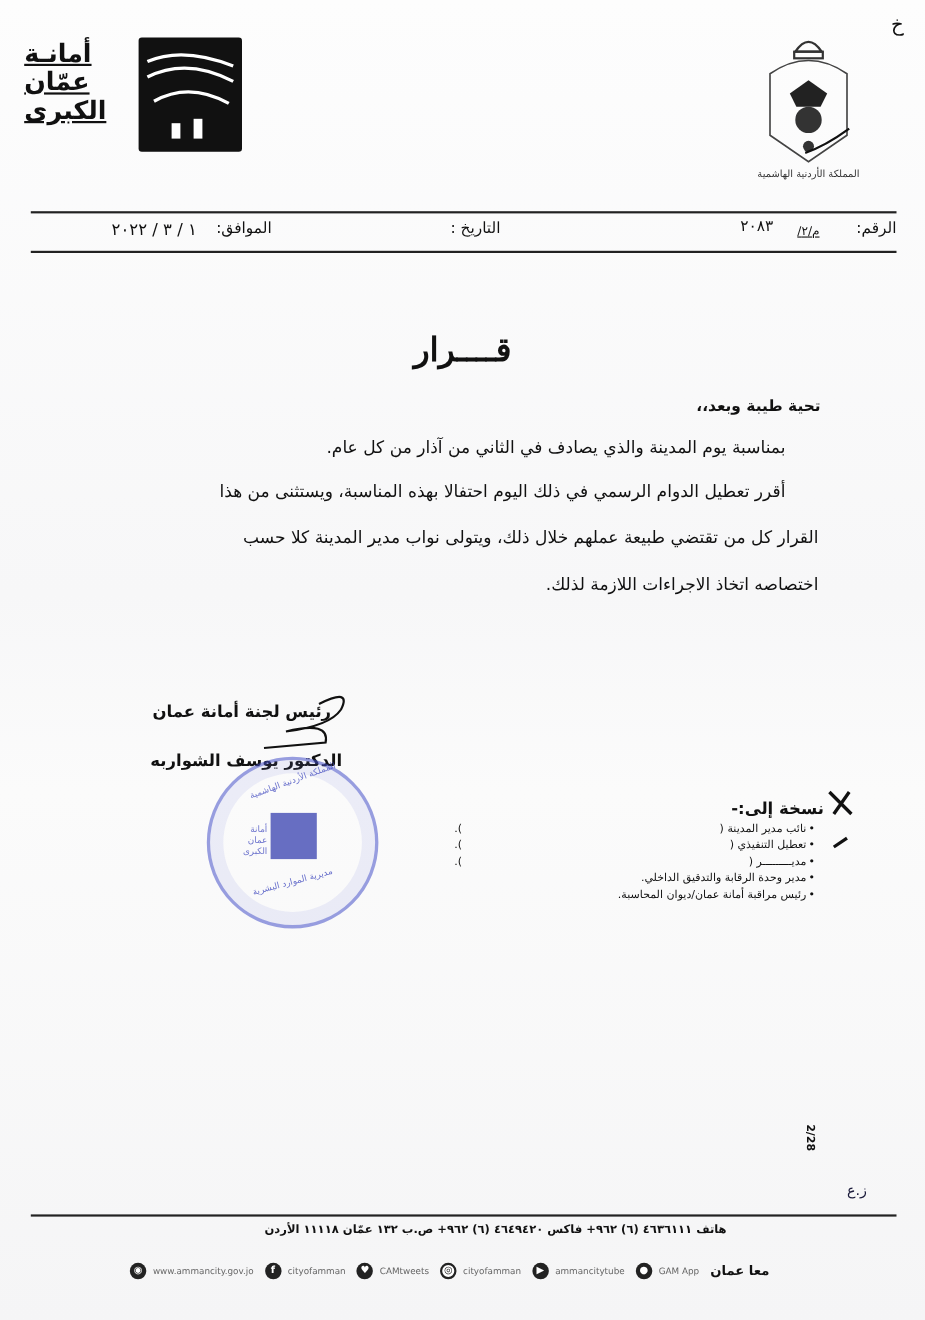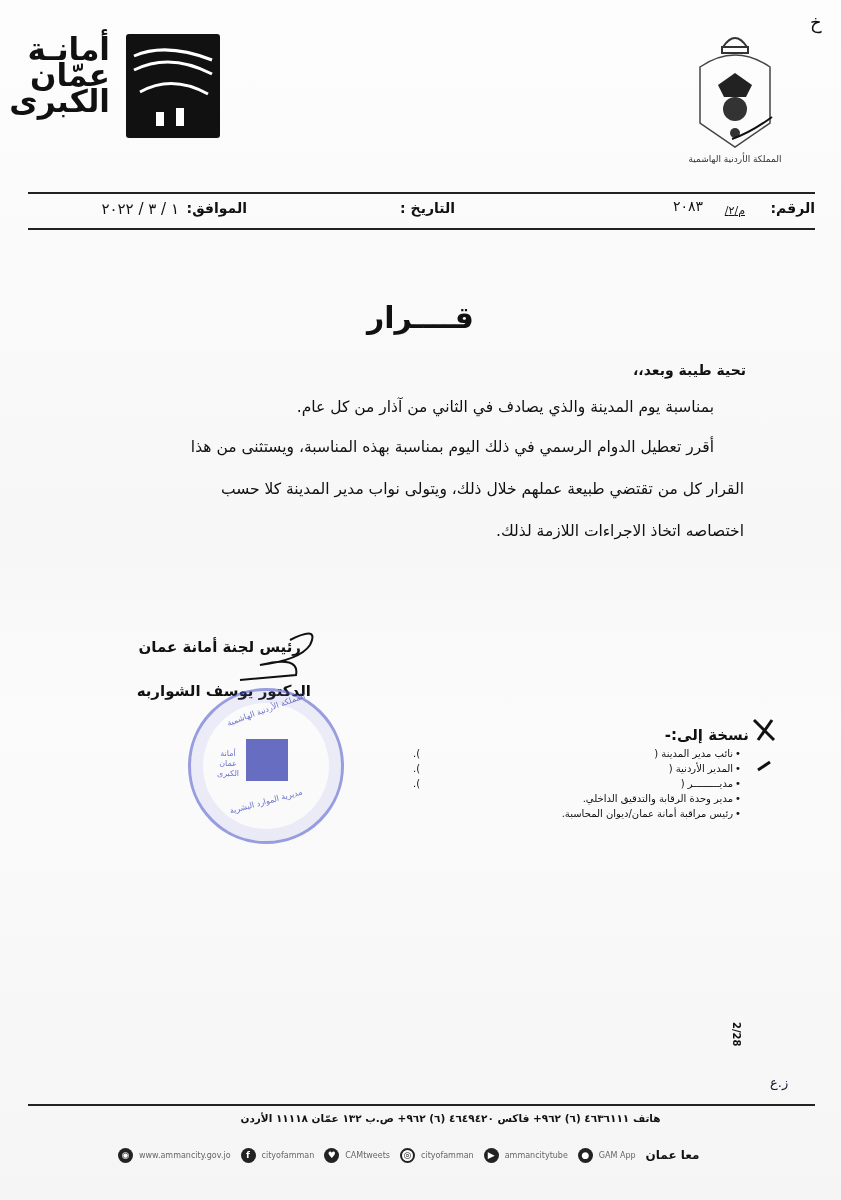--- a/index.html
+++ b/index.html
@@ -9,33 +9,33 @@
     font-family: "DejaVu Sans", sans-serif;
     color: #111;
     position: relative;
   }
   .page { position: absolute; inset: 0; background: linear-gradient(180deg,#fdfdfd 0%,#f7f7f8 45%,#fbfbfb 60%,#f5f5f6 100%); }
   .abs { position: absolute; }
   .rtl { direction: rtl; unicode-bidi: embed; }
 
   
   .amman-logo { left: 22px; top: 30px; width: 190px; height: 115px; }
-  .amman-text { right: 0; left: 0; top: 6px; width: 88px; font-weight: bold; font-size: 31px; line-height: 26px; text-align: right; }
+  .amman-text { right: 0; left: 0; top: 6px; width: 88px; font-weight: bold; font-size: 23px; line-height: 26px; text-align: left; text-decoration: underline; }
   .amman-mark { left: 104px; top: 4px; width: 94px; height: 104px; background: #111; border-radius: 3px; }
   .coat { left: 690px; top: 25px; width: 90px; height: 125px; }
   .coat-caption { left: 680px; top: 154px; width: 110px; font-size: 9px; text-align: center; color: #333; letter-spacing: -0.5px; }
   .hand-mark-top { left: 810px; top: 12px; font-size: 18px; }
 
   
   .hr { height: 2px; background: #222; }
   .ref-row { top: 198px; left: 14px; right: 26px; height: 26px; font-size: 15px; }
-  .ref-label { font-weight: bold; font-size: 14px; }
+  .ref-label { font-weight: normal; font-size: 14px; }
   .hw { font-family: "DejaVu Sans", sans-serif; font-size: 14px; letter-spacing: 2px; }
 
-  .title { left: 0; right: 0; top: 300px; text-align: center; font-size: 30px; font-weight: bold; letter-spacing: 2px; }
+  .title { left: 0; right: 0; top: 300px; text-align: center; font-size: 30px; font-weight: bold; letter-spacing: 2px; font-family: Liberation Serif, serif; }
   .greeting { right: 95px; top: 362px; font-size: 14px; font-weight: bold; }
   .body-para { right: 97px; width: 640px; font-size: 15.5px; text-align: right; }
   .body-line { position: absolute; right: 0; white-space: nowrap; }
 
   .sign-title, .sign-name { font-weight: bold; font-size: 15px; white-space: nowrap; }
   .sign-title { right: 540px; top: 638px; }
   .sign-name { right: 530px; top: 682px; }
 
   .stamp { left: 188px; top: 688px; width: 150px; height: 150px; border-radius: 50%; border: 3px solid rgba(70,80,200,0.55); box-shadow: inset 0 0 0 12px rgba(120,130,220,0.12); }
   .stamp-inner { left: 55px; top: 48px; width: 42px; height: 42px; background: rgba(40,50,170,0.7); }
@@ -107,55 +107,55 @@
   <div class="abs hr" style="left:28px;right:26px;top:228px;height:1.5px;"></div>
 
   <div class="abs title rtl">قــــرار</div>
 
   <div class="abs greeting rtl">تحية طيبة وبعد،،</div>
 
   <div class="abs body-para rtl" style="top:398px;height:24px;">
     <span class="body-line" style="right:30px;text-align:right;">بمناسبة يوم المدينة والذي يصادف في الثاني من آذار من كل عام.</span>
   </div>
   <div class="abs body-para rtl" style="top:438px;height:110px;">
-    <span class="body-line" style="right:30px;top:0;">أقرر تعطيل الدوام الرسمي في ذلك اليوم بمناسبة بهذه المناسبة، ويستثنى من هذا</span>
+    <span class="body-line" style="right:30px;top:0;">أقرر تعطيل الدوام الرسمي في ذلك اليوم احتفالا بهذه المناسبة، ويستثنى من هذا</span>
     <span class="body-line" style="top:84px;">اختصاصه اتخاذ الاجراءات اللازمة لذلك.</span>
     <span class="body-line" style="top:42px;">القرار كل من تقتضي طبيعة عملهم خلال ذلك، ويتولى نواب مدير المدينة كلا حسب</span>
   </div>
 
   <div class="abs sign-title rtl">رئيس لجنة أمانة عمان</div>
   <svg class="abs" style="left:200px;top:620px;" width="120" height="70">
     <path d="M90 20 Q120 5 110 25 Q100 40 60 45 Q100 35 96 55 L40 60" stroke="#111" stroke-width="2" fill="none"></path>
   </svg>
   <div class="abs sign-name rtl">الدكتور يوسف الشواربه</div>
 
   <div class="abs stamp">
     <div class="abs stamp-text rtl" style="left:20px;top:14px;width:110px;text-align:center;transform:rotate(-20deg);">المملكة الأردنية الهاشمية</div>
     <div class="abs stamp-inner"></div>
-    <div class="abs stamp-text rtl" style="left:22px;top:58px;width:30px;line-height:10px;text-align:center;">
+    <div class="abs stamp-text rtl" style="left:22px;top:58px;width:30px;line-height:10px;text-align:right;">
       <div>أمانة</div>
       <div>عمان</div>
       <div>الكبرى</div>
     </div>
     <div class="abs stamp-text rtl" style="left:20px;top:106px;width:110px;text-align:center;transform:rotate(-15deg);">مديرية الموارد البشرية</div>
   </div>
 
   <div class="abs cc-title rtl">نسخة إلى:-</div>
   <svg class="abs" style="left:752px;top:716px;" width="26" height="58">
     <path d="M2 4 L22 24 M20 4 L6 24" stroke="#111" stroke-width="3"></path>
     <path d="M6 54 L18 46" stroke="#111" stroke-width="3"></path>
   </svg>
   <div class="abs cc-list rtl">
     <div class="cc-item">
         <span class="txt">نائب مدير المدينة (</span>
         <span class="paren">).</span>
         <span style="position:absolute;right:-8px;">•</span>
       </div>
     <div class="cc-item">
-        <span class="txt">المدير الأردنية (</span>
+        <span class="txt">تعطيل التنفيذي (</span>
         <span class="paren">).</span>
         <span style="position:absolute;right:-8px;">•</span>
       </div>
     <div class="cc-item">
         <span class="txt">مديـــــــــر (</span>
         <span class="paren">).</span>
         <span style="position:absolute;right:-8px;">•</span>
       </div>
     <div class="cc-item">
         <span class="txt">مدير وحدة الرقابة والتدقيق الداخلي.</span>

